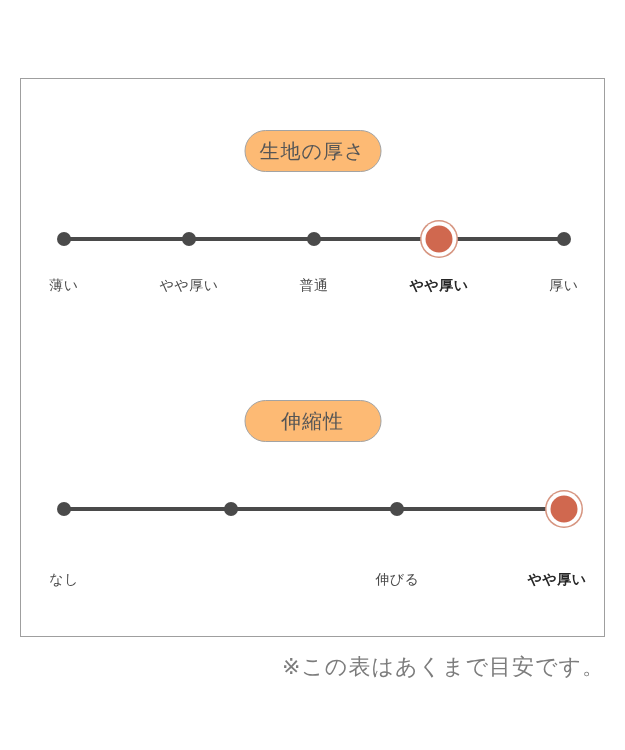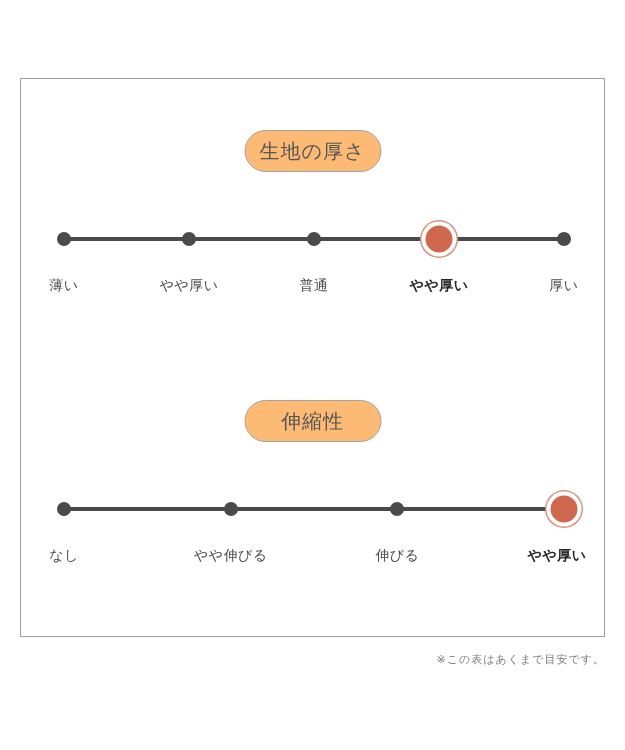--- a/index.html
+++ b/index.html
@@ -31,30 +31,30 @@
   .dot {
     position: absolute; top: 50%; width: 14px; height: 14px; border-radius: 50%;
     background: var(--line); transform: translate(-50%, -50%);
   }
   .dot.is-selected {
     width: 27px; height: 27px; background: var(--accent);
     box-shadow: 0 0 0 4px #ffffff, 0 0 0 5.5px var(--accent-ring);
   }
   .labels { position: absolute; left: 43px; width: 500px; height: 26px; }
   .labels.l1 { top: 198px; }
-  .labels.l2 { top: 468px; }
+  .labels.l2 { top: 492px; }
   .labels span {
     position: absolute; transform: translateX(-50%); white-space: nowrap;
     font-size: 14px; font-weight: 500; color: var(--label-text); letter-spacing: 0.5px;
   }
   .labels span.is-selected { font-weight: 700; color: #262626; }
   .labels span.edge-r { margin-left: -7px; }
   .footnote {
     position: absolute; top: 652px; right: 20px;
-    font-size: 11px; color: var(--footnote-text); letter-spacing: 1px;
+    font-size: 22px; color: var(--footnote-text); letter-spacing: 1px;
   }
 </style>
 </head>
 <body style="--accent: #d0684f; --accent-ring: #d69580; --line: #4a4a4a; --box-border: #9f9f9f; --label-text: #4b4b4b; --footnote-text: #7c7c7c;">
 
 <div class="chart-box">
 
   <div class="pill p1">
     <span>生地の厚さ</span>
   </div>
@@ -77,20 +77,19 @@
     <span>伸縮性</span>
   </div>
   <div class="track t2">
     <span class="dot" style="left:0%"></span>
     <span class="dot" style="left:33.333%"></span>
     <span class="dot" style="left:66.667%"></span>
     <span class="dot is-selected" style="left:100%"></span>
   </div>
   <div class="labels l2">
     <span style="left:0%">なし</span>
-    <span style="left:33.333%">やや伸びる</span>
     <span style="left:66.667%">伸びる</span>
     <span style="left:100%" class="edge-r is-selected">やや厚い</span>
   </div>
 
 </div>
 
 <div class="footnote">※この表はあくまで目安です。</div>
 
 </body></html>

